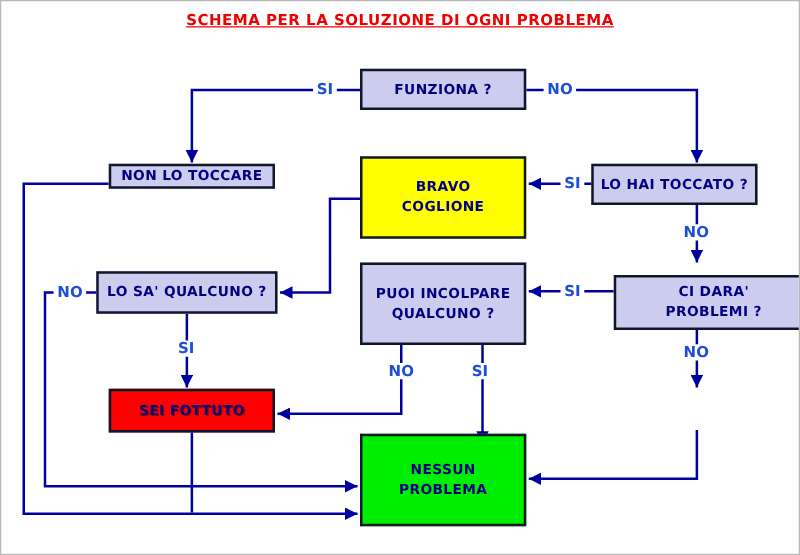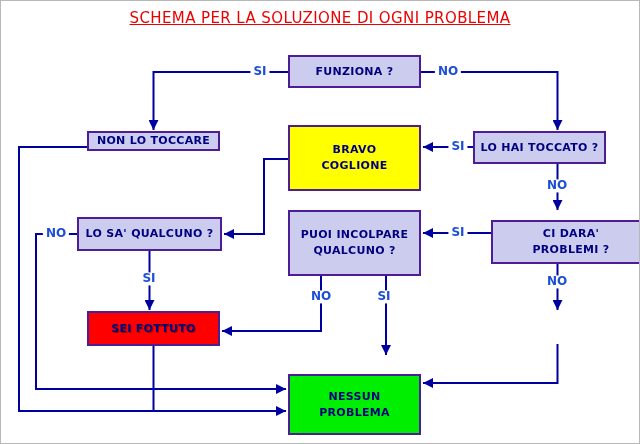--- a/index.html
+++ b/index.html
@@ -15,42 +15,42 @@
     overflow: hidden;
   }
 
   .title {
     position: absolute;
     left: 0;
     top: 8px;
     width: 100%;
     text-align: center;
     color: #ee0000;
-    font-size: 15px;
-    font-weight: normal;
+    font-size: 12px;
+    font-weight: bold;
     letter-spacing: 0.4px;
     text-decoration: underline;
     z-index: 3;
   }
 
   svg.wires {
     position: absolute;
     left: 0;
     top: 0;
     z-index: 1;
   }
 
   .node {
     position: absolute;
     z-index: 2;
     display: flex;
     align-items: center;
     justify-content: center;
     text-align: center;
-    border: 2px solid #4c1d95;
+    border: 2px solid #0f172a;
     background: #ccccee;
     color: #000080;
     font-size: 11px;
     font-weight: bold;
     line-height: 1.45;
     letter-spacing: 0.3px;
     white-space: pre-line;
   }
   .node.yellow { background: #ffff00; }
   .node.redbox { background: #ff0000; text-shadow: 1px 1px 0 rgba(60,0,0,0.55); }
@@ -112,21 +112,21 @@
 
   <div class="node" style="left:287px; top:209px; width:133px; height:66px">PUOI INCOLPARE
 QUALCUNO ?</div>
 
   <div class="node" style="left:490px; top:219px; width:160px; height:44px">CI DARA'
 PROBLEMI ?</div>
 
   <div class="node redbox" style="left:86px; top:310px; width:133px; height:35px">SEI FOTTUTO</div>
 
 
-  <div class="node green" style="left:287px; top:373px; width:133px; height:61px">NESSUN
+  <div class="node green" style="left:287px; top:346px; width:133px; height:74px">NESSUN
 PROBLEMA</div>
 
   <span class="elabel" style="left:259px; top:71px">SI</span>
   <span class="elabel" style="left:447px; top:71px">NO</span>
   <span class="elabel" style="left:457px; top:146px">SI</span>
   <span class="elabel" style="left:556px; top:185px">NO</span>
   <span class="elabel" style="left:457px; top:232px">SI</span>
   <span class="elabel" style="left:556px; top:281px">NO</span>
   <span class="elabel" style="left:148px; top:278px">SI</span>
   <span class="elabel" style="left:55px; top:233px">NO</span>

